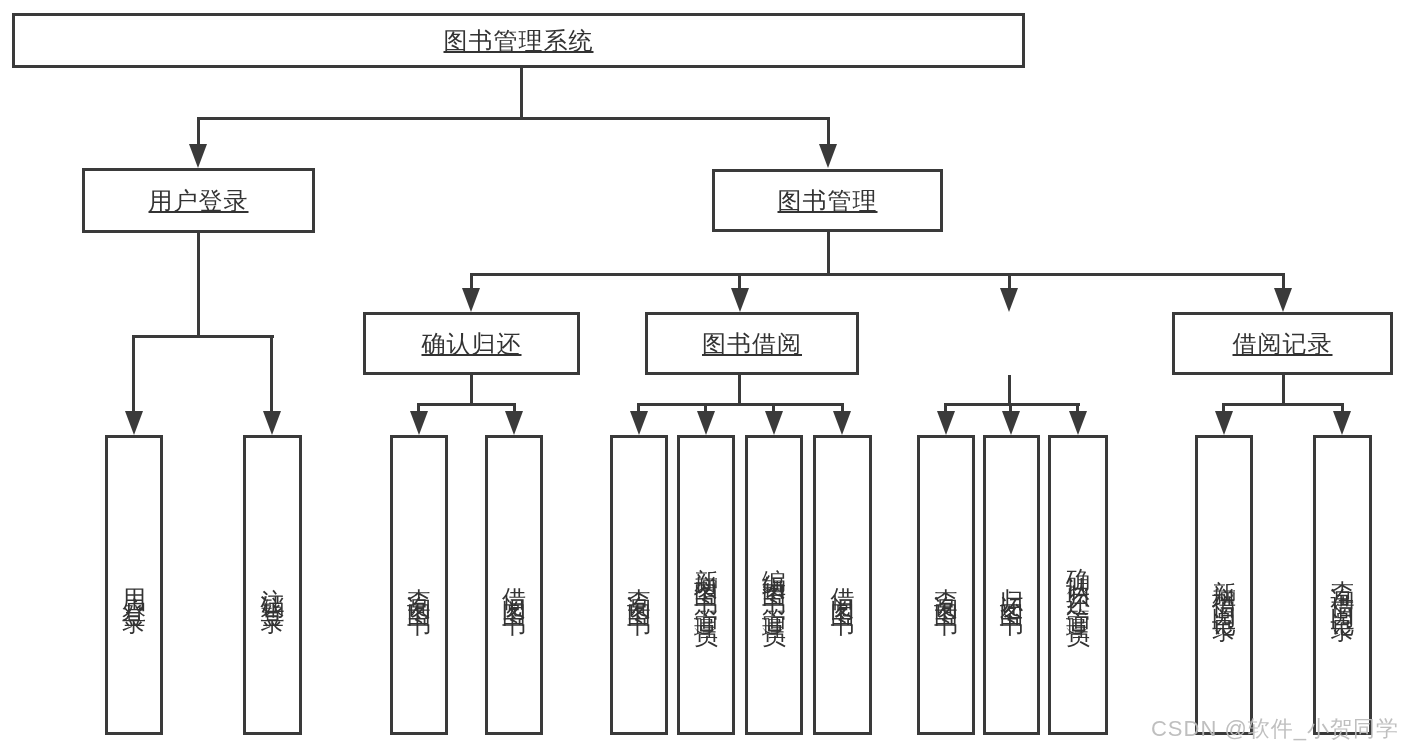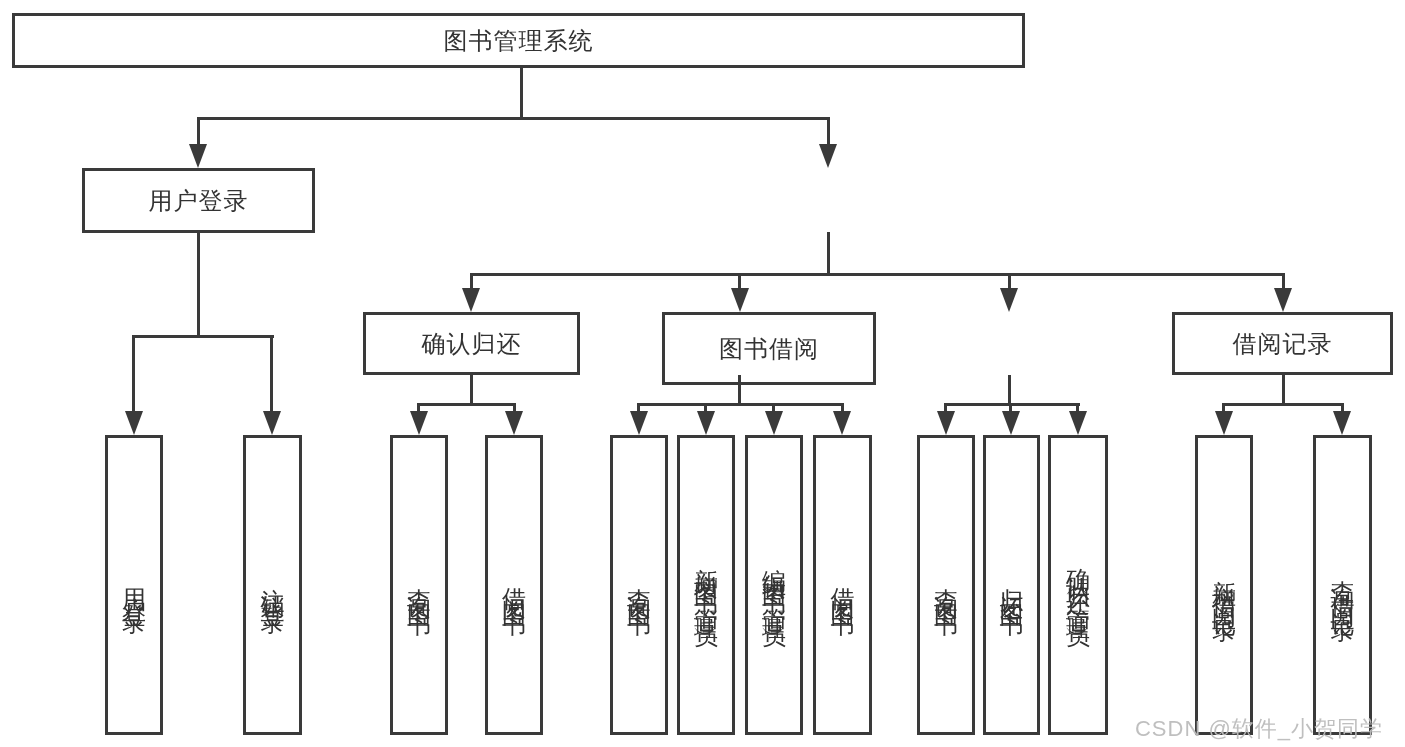--- a/index.html
+++ b/index.html
@@ -22,20 +22,21 @@
     background: #ffffff;
     display: flex;
     align-items: center;
     justify-content: center;
     color: #333333;
   }
   .node.hbox .node-label {
     font-size: 24px;
     letter-spacing: 1px;
     white-space: nowrap;
+    text-decoration: underline;
   }
   .node.vbox .node-label {
     writing-mode: vertical-rl;
     text-orientation: mixed;
     font-size: 24px;
     letter-spacing: 8px;
     line-height: 1;
     white-space: nowrap;
   }
   .vline {
@@ -51,46 +52,49 @@
   .arrow-head {
     position: absolute;
     width: 0;
     height: 0;
     border-left: 9px solid transparent;
     border-right: 9px solid transparent;
     border-top: 24px solid #3a3a3a;
   }
   #watermark {
     position: absolute;
-    right: 22px;
+    right: 6px;
     bottom: 3px;
     font-size: 22px;
     color: rgba(188, 188, 188, 0.95);
     letter-spacing: 1px;
     z-index: 10;
     white-space: nowrap;
   }
 </style>
 </head>
 <body>
 
 <div id="stage">
 
   <div class="node hbox" style="left:12px; top:13px; width:1013px; height:55px;">
     <span class="node-label">图书管理系统</span>
   </div>
 
   <div class="node hbox" style="left:82px; top:168px; width:233px; height:65px;">
     <span class="node-label">用户登录</span>
   </div>
+  <div class="node hbox" style="left:712px; top:169px; width:231px; height:63px;">
+    <span class="node-label">图书管理</span>
+  </div>
 
   <div class="node hbox" style="left:363px; top:312px; width:217px; height:63px;">
     <span class="node-label">确认归还</span>
   </div>
-  <div class="node hbox" style="left:662px; top:312px; width:214px; height:73px;">
+  <div class="node hbox" style="left:645px; top:312px; width:214px; height:63px;">
     <span class="node-label">图书借阅</span>
   </div>
   <div class="node hbox" style="left:1172px; top:312px; width:221px; height:63px;">
     <span class="node-label">借阅记录</span>
   </div>
 
   <div class="node vbox" style="left:105px; top:435px; width:58px; height:300px;">
     <span class="node-label">用户登录</span>
   </div>
   <div class="node vbox" style="left:243px; top:435px; width:59px; height:300px;">

